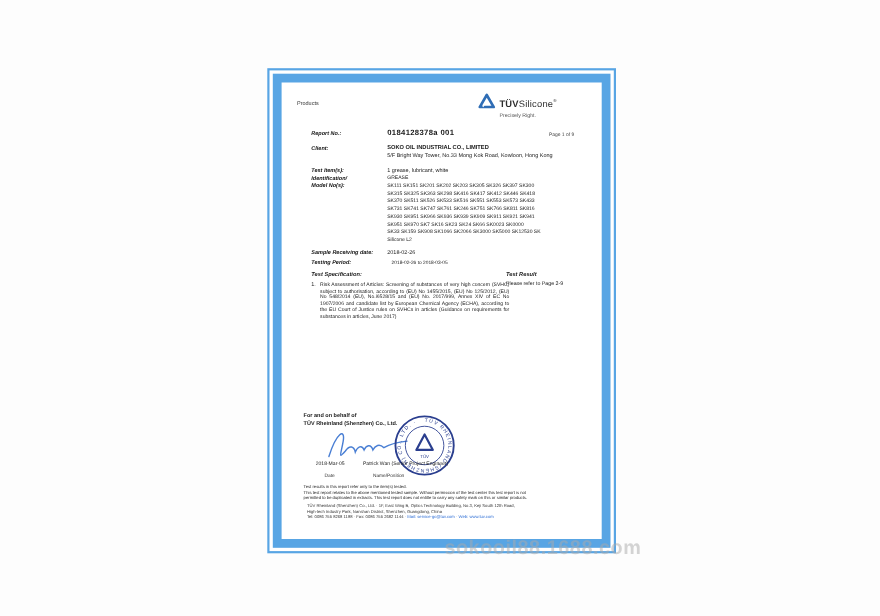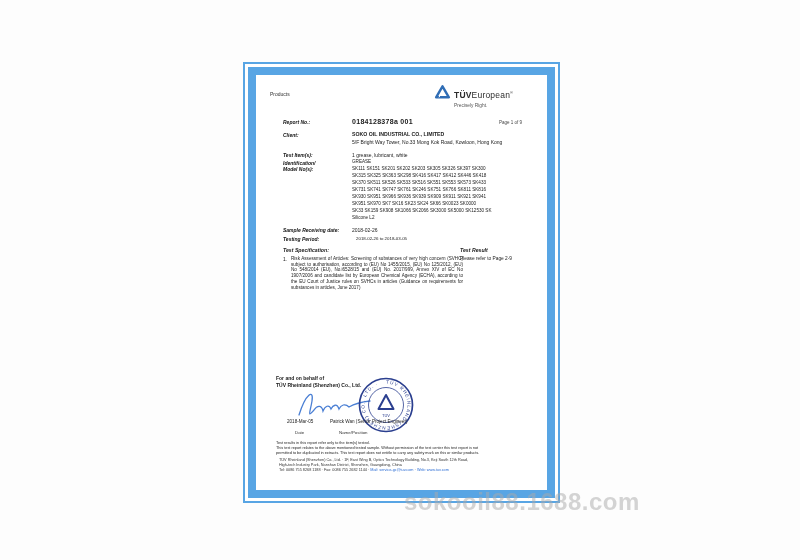--- a/index.html
+++ b/index.html
@@ -40,21 +40,21 @@
   .behalf2 { font-size:5px; font-weight:bold; }
   .sig-label { font-size:4.4px; color:#333; }
 
   .foot-line { font-size:3.8px; color:#222; line-height:5px; }
   .addr-line { font-size:3.8px; color:#333; line-height:5px; }
   .link { color:#2b6cd4; }
 
   .wm1 { position:absolute; left:384px; top:459px; font-size:19px; font-weight:bold;
          color:rgba(150,150,150,0.55); letter-spacing:0.5px;
          font-family:"Liberation Sans", sans-serif; z-index:9; }
-  .wm2 { position:absolute; left:404px; top:488px; font-size:24px; font-weight:bold;
+  .wm2 { position:absolute; left:404px; top:488px; font-size:18px; font-weight:bold;
          color:rgba(170,170,170,0.5); letter-spacing:0.5px; z-index:9; }
 </style>
 </head>
 <body>
 
 <div class="canvas">
 
   <div class="doc">
     <div class="doc-band">
       <div class="sheet">
@@ -62,21 +62,21 @@
         <div class="abs products" style="left:14px; top:16px;">Products</div>
 
         <div class="abs logo" style="left:178px; top:9px;">
           <span>
             <svg width="17" height="16" viewBox="0 0 24 22">
               <path d="M12 3 L21 18.5 L3 18.5 Z" fill="none" stroke="#2f6db5" stroke-width="3.4" stroke-linejoin="round"></path>
               <path d="M7 18.5 L12 10" stroke="#ffffff" stroke-width="1.4"></path>
             </svg>
           </span>
           <span class="logo-text">
-            <span class="logo-brand"><b>TÜV</b><span>European</span><span class="logo-reg">®</span></span>
+            <span class="logo-brand"><b>TÜV</b><span>Silicone</span><span class="logo-reg">®</span></span>
             <div class="logo-tag">Precisely Right.</div>
           </span>
         </div>
 
         <div class="abs lbl" style="left:27px; top:44px;">Report No.:</div>
         <div class="abs report-no" style="left:96px; top:43px;">0184128378a 001</div>
         <div class="abs page-ind" style="left:243px; top:45px;">Page 1 of 9</div>
 
         <div class="abs lbl" style="left:27px; top:57px;">Client:</div>
         <div class="abs client-name" style="left:96px; top:56px;">SOKO OIL INDUSTRIAL CO., LIMITED</div>

